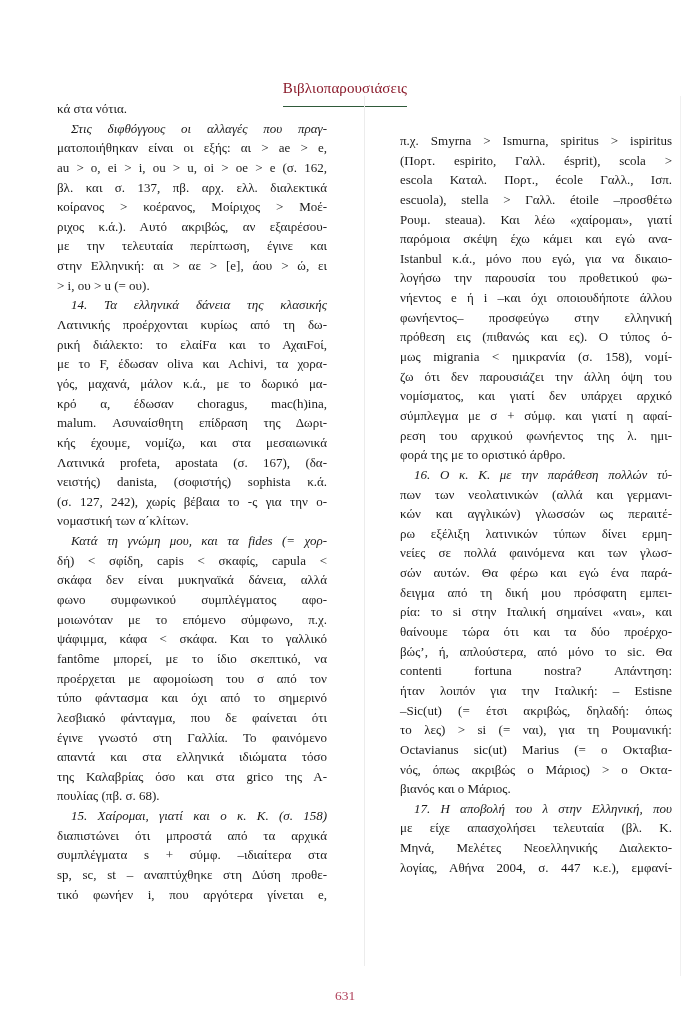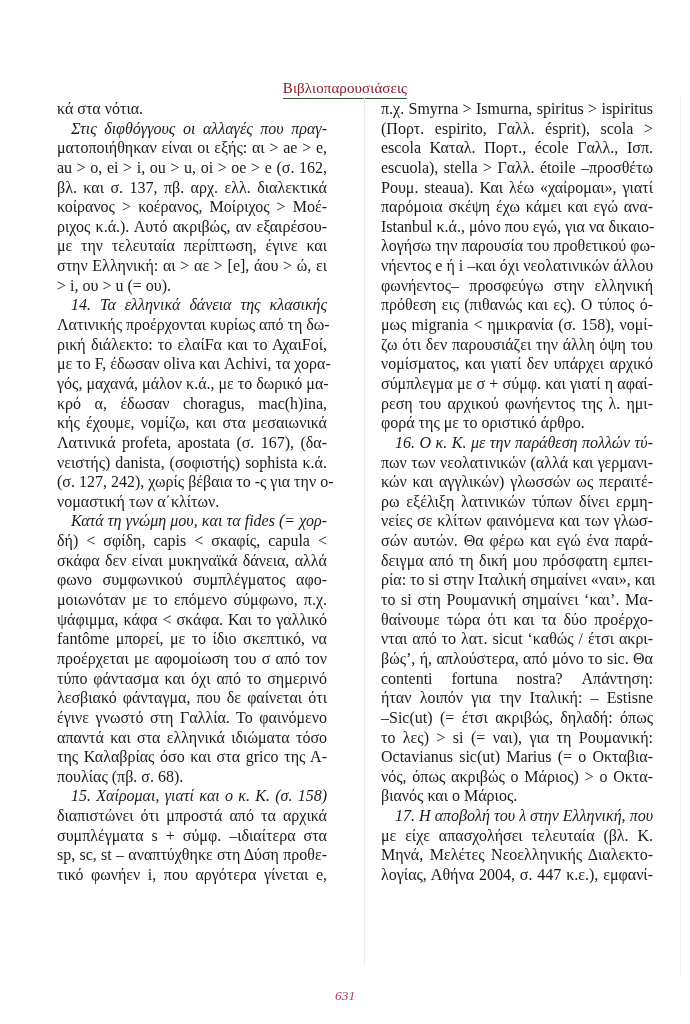--- a/index.html
+++ b/index.html
@@ -1,31 +1,31 @@
 <!DOCTYPE html>
 <html><head>
 <meta charset="utf-8">
 <style>
   html, body { margin: 0; padding: 0; background: #ffffff; }
   body { width: 690px; height: 1024px; position: relative; overflow: hidden;
          font-family: "Liberation Serif", "DejaVu Serif", serif; color: #1a1a1a; }
   .header { position: absolute; top: 52px; left: 0; width: 690px; text-align: center; }
   .header-title { display: inline-block; font-size: 15px; color: #8a1a2a;
-                  border-bottom: 1.5px solid #2f5a3a; padding-bottom: 1px; letter-spacing: 0.1px; margin-top: 28px; }
-  .col { position: absolute; top: 99px; font-size: 16px; line-height: 19.65px; }
+                  border-bottom: 1.5px solid #2f5a3a; padding-bottom: 9px; letter-spacing: 0.1px; margin-top: 28px; }
+  .col { position: absolute; top: 99px; font-size: 13px; line-height: 19.65px; }
   .col-left { left: 57px; width: 270px; }
-  .col-right { left: 381px; width: 272px; }
+  .col-right { left: 400px; width: 272px; margin-top: 32px; }
   .line { display: block; white-space: nowrap; text-align: justify; text-align-last: justify;
           height: 19.65px; overflow: visible; }
   .line.last { text-align-last: left; }
   .line.indent { padding-left: 14px; font-style: italic; }
   .divider { position: absolute; left: 364px; top: 96px; width: 1px; height: 870px; background: #ececec; }
   .right-edge { position: absolute; left: 680px; top: 96px; width: 1px; height: 880px; background: #f0f0f0; }
   .page-number { position: absolute; top: 988px; left: 0; width: 690px; text-align: center;
-                 font-size: 13.5px; color: #b0405a; font-style: italic; }
+                 font-size: 13.5px; color: #b0405a; }
 </style>
 </head>
 <body>
 
 <div class="header">
   <span class="header-title">Βιβλιοπαρουσιάσεις</span>
 </div>
 
 <div class="col col-left" id="col-left">
     <span class="line last">κά στα νότια.</span>
@@ -37,20 +37,21 @@
     <span class="line">ριχος κ.ά.). Αυτό ακριβώς, αν εξαιρέσου-</span>
     <span class="line">με την τελευταία περίπτωση, έγινε και</span>
     <span class="line">στην Ελληνική: αι &gt; αε &gt; [e], άου &gt; ώ, ει</span>
     <span class="line last">&gt; i, ου &gt; u (= ου).</span>
     <span class="line indent">14. Τα ελληνικά δάνεια της κλασικής</span>
     <span class="line">Λατινικής προέρχονται κυρίως από τη δω-</span>
     <span class="line">ρική διάλεκτο: το ελαίFα και το ΑχαιFοί,</span>
     <span class="line">με το F, έδωσαν oliva και Achivi, τα χορα-</span>
     <span class="line">γός, μαχανά, μάλον κ.ά., με το δωρικό μα-</span>
     <span class="line">κρό α, έδωσαν choragus, mac(h)ina,</span>
+    <span class="line">malum. Ασυναίσθητη επίδραση της Δωρι-</span>
     <span class="line">κής έχουμε, νομίζω, και στα μεσαιωνικά</span>
     <span class="line">Λατινικά profeta, apostata (σ. 167), (δα-</span>
     <span class="line">νειστής) danista, (σοφιστής) sophista κ.ά.</span>
     <span class="line">(σ. 127, 242), χωρίς βέβαια το -ς για την ο-</span>
     <span class="line last">νομαστική των α΄κλίτων.</span>
     <span class="line indent">Κατά τη γνώμη μου, και τα fides (= χορ-</span>
     <span class="line">δή) &lt; σφίδη, capis &lt; σκαφίς, capula &lt;</span>
     <span class="line">σκάφα δεν είναι μυκηναϊκά δάνεια, αλλά</span>
     <span class="line">φωνο συμφωνικού συμπλέγματος αφο-</span>
     <span class="line">μοιωνόταν με το επόμενο σύμφωνο, π.χ.</span>
@@ -72,40 +73,38 @@
 <div class="divider"></div>
 <div class="col col-right" id="col-right">
     <span class="line">π.χ. Smyrna &gt; Ismurna, spiritus &gt; ispiritus</span>
     <span class="line">(Πορτ. espirito, Γαλλ. ésprit), scola &gt;</span>
     <span class="line">escola Καταλ. Πορτ., école Γαλλ., Ισπ.</span>
     <span class="line">escuola), stella &gt; Γαλλ. étoile –προσθέτω</span>
     <span class="line">Ρουμ. steaua). Και λέω «χαίρομαι», γιατί</span>
     <span class="line">παρόμοια σκέψη έχω κάμει και εγώ ανα-</span>
     <span class="line">Istanbul κ.ά., μόνο που εγώ, για να δικαιο-</span>
     <span class="line">λογήσω την παρουσία του προθετικού φω-</span>
-    <span class="line">νήεντος e ή i –και όχι νεολατινικών άλλου</span>
+    <span class="line">νήεντος e ή i –και όχι οποιουδήποτε άλλου</span>
     <span class="line">φωνήεντος– προσφεύγω στην ελληνική</span>
     <span class="line">πρόθεση εις (πιθανώς και ες). Ο τύπος ό-</span>
     <span class="line">μως migrania &lt; ημικρανία (σ. 158), νομί-</span>
     <span class="line">ζω ότι δεν παρουσιάζει την άλλη όψη του</span>
     <span class="line">νομίσματος, και γιατί δεν υπάρχει αρχικό</span>
     <span class="line">σύμπλεγμα με σ + σύμφ. και γιατί η αφαί-</span>
     <span class="line">ρεση του αρχικού φωνήεντος της λ. ημι-</span>
     <span class="line last">φορά της με το οριστικό άρθρο.</span>
     <span class="line indent">16. Ο κ. Κ. με την παράθεση πολλών τύ-</span>
     <span class="line">πων των νεολατινικών (αλλά και γερμανι-</span>
     <span class="line">κών και αγγλικών) γλωσσών ως περαιτέ-</span>
     <span class="line">ρω εξέλιξη λατινικών τύπων δίνει ερμη-</span>
-    <span class="line">νείες σε κλίτων φαινόμενα και των γλωσ-</span>
+    <span class="line">νείες σε πολλά φαινόμενα και των γλωσ-</span>
     <span class="line">σών αυτών. Θα φέρω και εγώ ένα παρά-</span>
     <span class="line">δειγμα από τη δική μου πρόσφατη εμπει-</span>
     <span class="line">ρία: το si στην Ιταλική σημαίνει «ναι», και</span>
-    <span class="line">το si στη Ρουμανική σημαίνει ‘και’. Μα-</span>
     <span class="line">θαίνουμε τώρα ότι και τα δύο προέρχο-</span>
-    <span class="line">νται από το λατ. sicut ‘καθώς / έτσι ακρι-</span>
     <span class="line">βώς’, ή, απλούστερα, από μόνο το sic. Θα</span>
     <span class="line">contenti fortuna nostra? Απάντηση:</span>
     <span class="line">ήταν λοιπόν για την Ιταλική: – Estisne</span>
     <span class="line">–Sic(ut) (= έτσι ακριβώς, δηλαδή: όπως</span>
     <span class="line">το λες) &gt; si (= ναι), για τη Ρουμανική:</span>
     <span class="line">Octavianus sic(ut) Marius (= ο Οκταβια-</span>
     <span class="line">νός, όπως ακριβώς ο Μάριος) &gt; ο Οκτα-</span>
     <span class="line last">βιανός και ο Μάριος.</span>
     <span class="line indent">17. Η αποβολή του λ στην Ελληνική, που</span>
     <span class="line">με είχε απασχολήσει τελευταία (βλ. Κ.</span>

